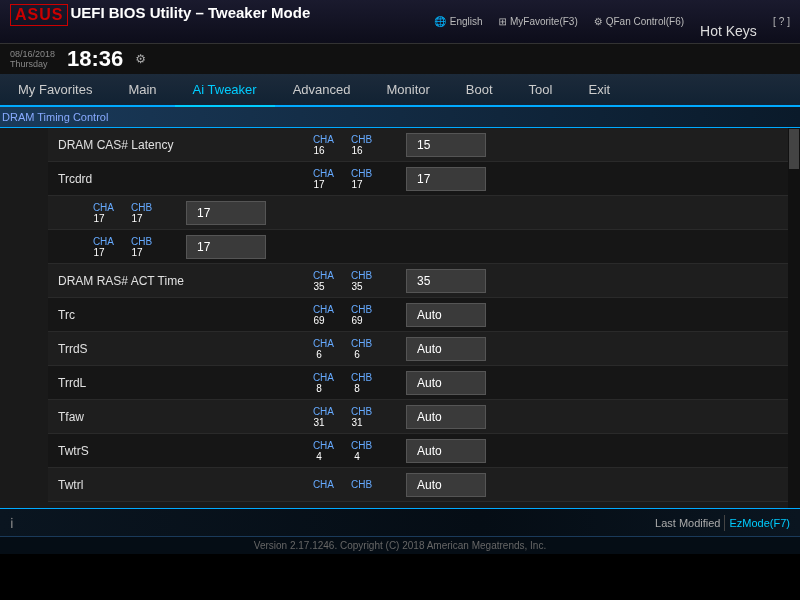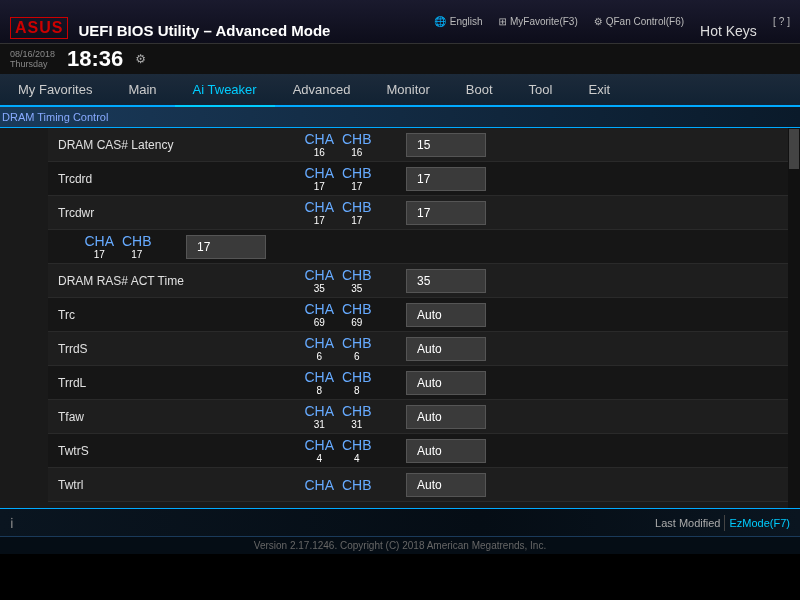--- a/index.html
+++ b/index.html
@@ -11,22 +11,22 @@
       overflow: hidden;
       color: #fff;
     }
 
     
     .header {
       background: linear-gradient(180deg, #1a1a2e 0%, #0d0d1a 100%);
       border-bottom: 1px solid #333;
       padding: 4px 10px;
       display: flex;
-      align-items: flex-end;
-      gap: 10px;
+      align-items: flex-start;
+      gap: 2px;
     }
 
     .asus-logo {
       color: #c00;
       font-weight: bold;
       font-size: 16px;
       letter-spacing: 1px;
       border: 1px solid #c00;
       padding: 1px 4px;
     }
@@ -158,21 +158,22 @@
     }
 
     .channel-block {
       display: flex;
       flex-direction: column;
       align-items: center;
     }
 
     .channel-label {
       color: #6af;
-      font-size: 14px;
+      font-size: 10px;
+      margin-left: 9px;
     }
 
     .channel-val {
       color: #fff;
       font-size: 10px;
     }
 
     .setting-value-box {
       flex: 1;
       margin-left: 8px;
@@ -261,21 +262,21 @@
       font-size: 10px;
       color: #666;
       border-top: 1px solid #1a3a5a;
     }
   </style>
 </head>
 <body>
 
 <div class="header">
   <span class="asus-logo">ASUS</span>
-  <span class="bios-title">UEFI BIOS Utility – Advanced Mode</span>
+  <span class="bios-title">UEFI BIOS Utility – Tweaker Mode</span>
   <div class="header-right">
     <span class="ctrl-item">
       <span>🌐</span>
       <span>English</span>
     </span>
     <span class="ctrl-item">
       <span>⊞</span>
       <span>MyFavorite(F3)</span>
     </span>
     <span class="ctrl-item">
@@ -339,21 +340,20 @@
         <div class="channel-block">
           <span class="channel-label">CHB</span>
           <span class="channel-val">17</span>
         </div>
       </div>
       <div class="setting-value-box">
         <span class="value-display">17</span>
       </div>
     </div>
       <div class="settings-row">
-      <div class="setting-name">Trcdwr</div>
       <div class="channel-values">
         <div class="channel-block">
           <span class="channel-label">CHA</span>
           <span class="channel-val">17</span>
         </div>
         <div class="channel-block">
           <span class="channel-label">CHB</span>
           <span class="channel-val">17</span>
         </div>
       </div>

